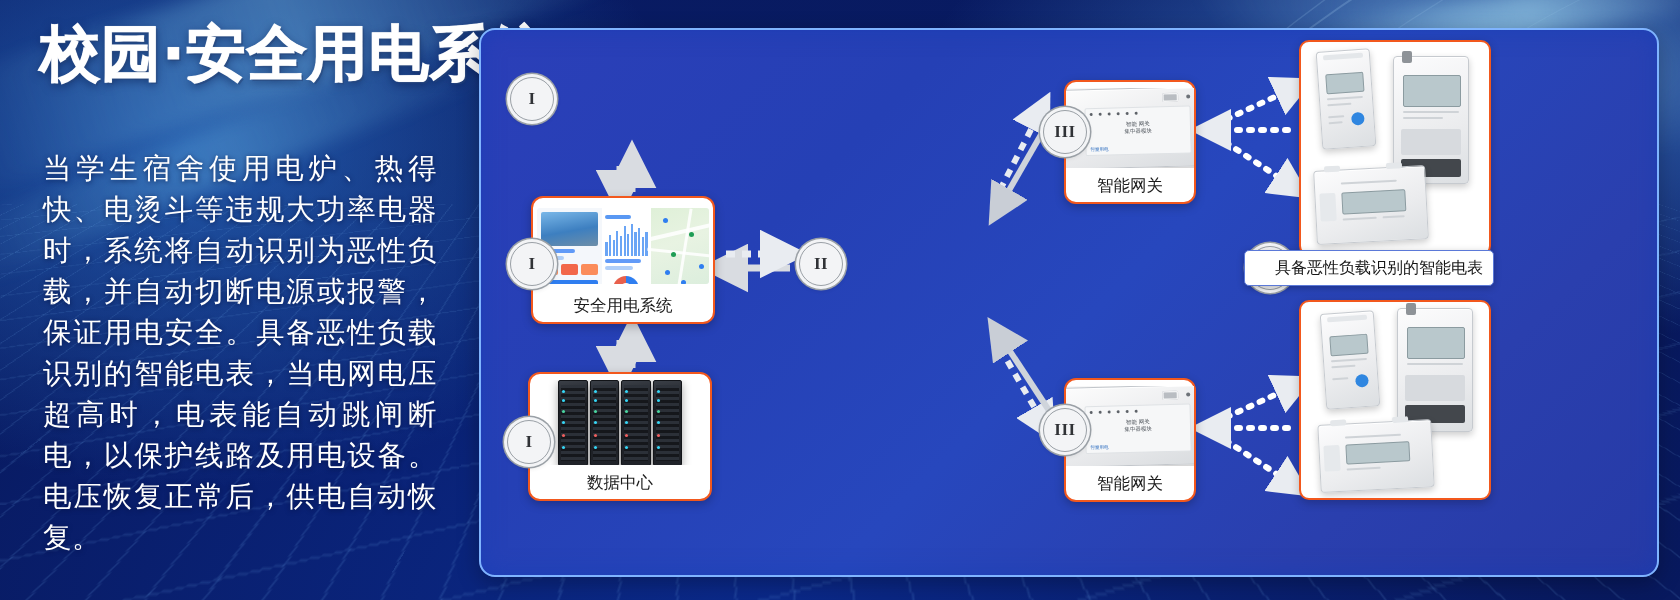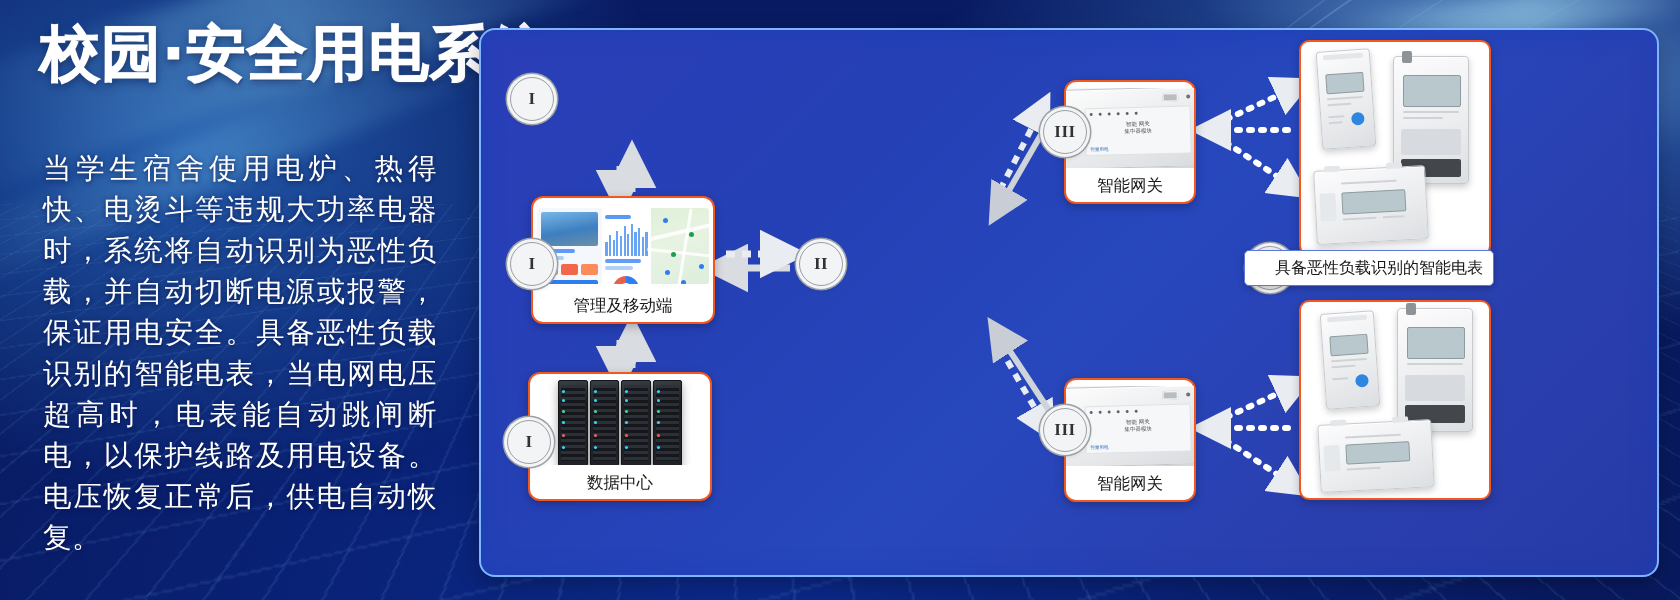--- a/index.html
+++ b/index.html
@@ -303,21 +303,21 @@
           <div class="mapdot" style="left:20px;top:44px;background:#1f9d55"></div>
           <div class="mapdot" style="left:48px;top:56px"></div>
 
           <div class="mapdot" style="left:30px;top:72px"></div>
 
           <div class="mapdot" style="left:14px;top:62px"></div>
 
         </div>
       </div>
     </div>
-    <div class="cap">管理及移动端</div>
+    <div class="cap">安全用电系统</div>
   </div>
   <div class="badge" style="left:510px;top:242px;">
     <b>I</b>
   </div>
 
   <div class="node" style="left:528px;top:372px;width:180px;height:125px;">
     <div class="art">
       <div class="rack">
           <i></i>
           <i></i>

